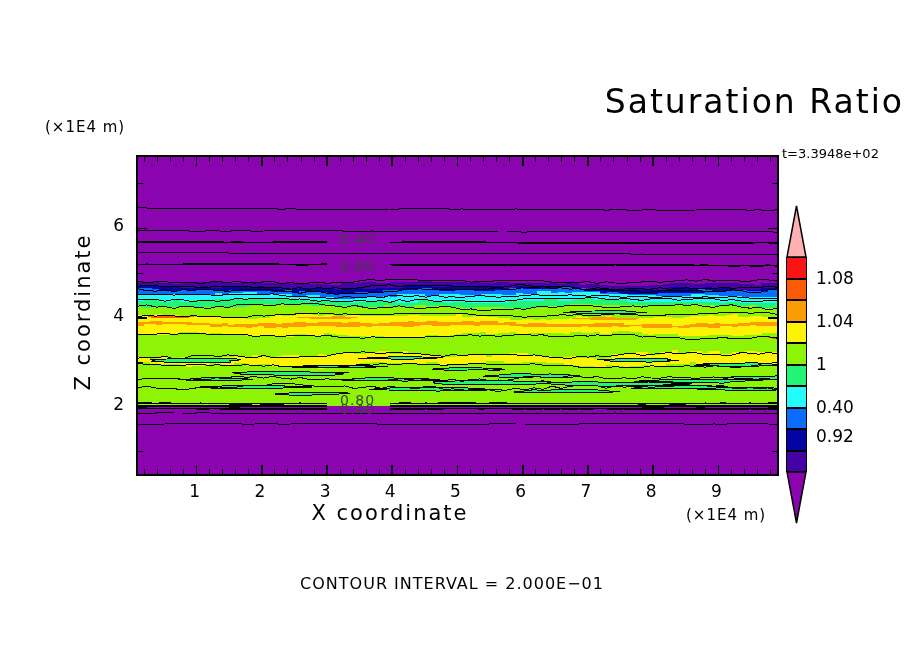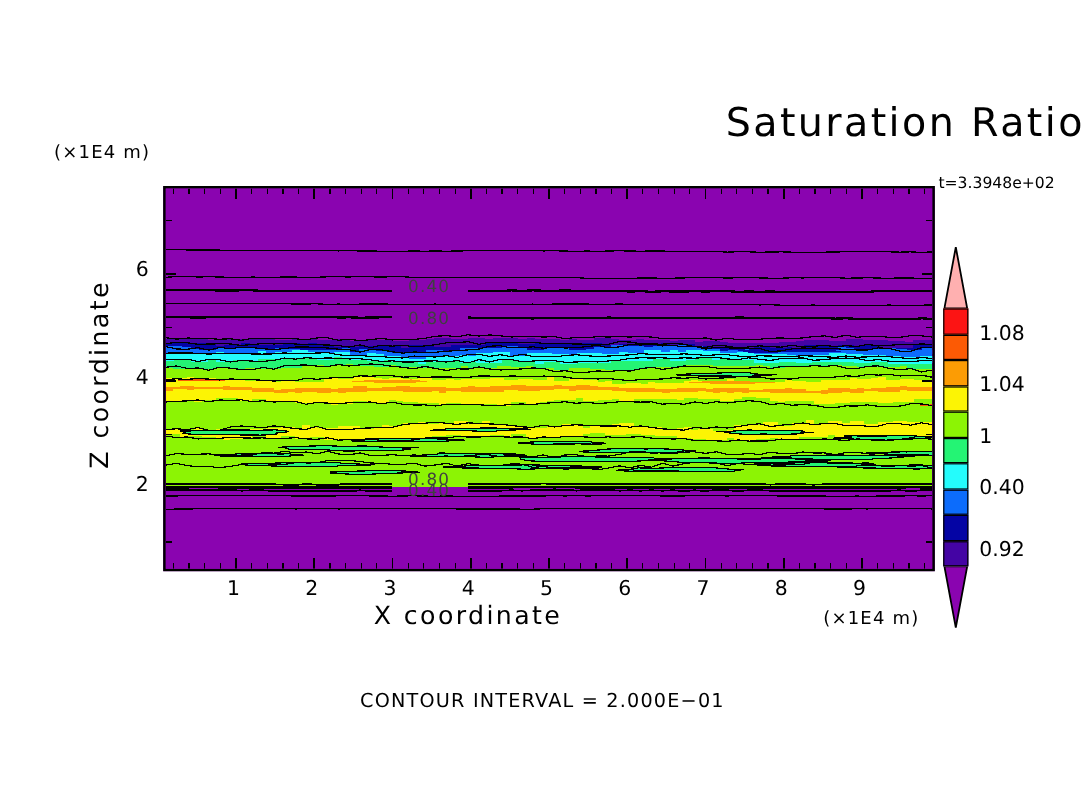--- a/index.html
+++ b/index.html
@@ -294,14 +294,14 @@
     <div class="cbcell" style="top: 202.5px; height: 21.5px; background: rgb(12, 108, 252);"></div>
     <div class="cbcell" style="top: 224px; height: 21.5px; background: rgb(4, 4, 164);"></div>
     <div class="cbcell" style="top: 245.5px; height: 21.5px; background: rgb(68, 4, 164);"></div>
     <svg width="21" height="52" style="position: absolute; left: 0px; top: 267px;">
       <path d="M1 0 L20 0 L10.5 51 Z" fill="#8a04b0" stroke="#000" stroke-width="1.5"></path>
     </svg>
     <div class="cblab" style="top: 62.5px;">1.08</div>
     <div class="cblab" style="top: 105.5px;">1.04</div>
     <div class="cblab" style="top: 148.5px;">1</div>
     <div class="cblab" style="top: 191.5px;">0.40</div>
-    <div class="cblab" style="top: 243px;">0.92</div>
+    <div class="cblab" style="top: 221px;">0.92</div>
   </div>
 
 </body></html>

